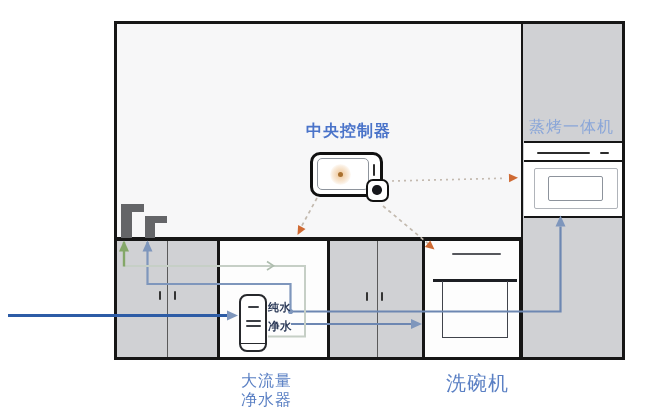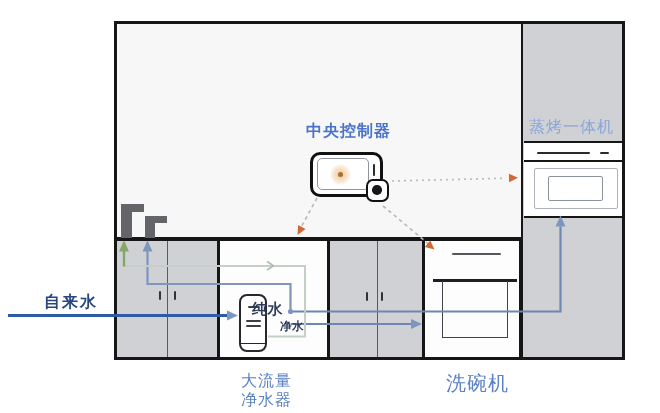--- a/index.html
+++ b/index.html
@@ -108,26 +108,25 @@
     <polygon points="0,0 -9,-4.2 -9,4.2" transform="translate(434.5,249.5) rotate(39.8)" style="fill:var(--orange-accent);"></polygon>
 
     <line x1="392" y1="181" x2="506" y2="178.2" style="stroke:#c4bab0;stroke-width:1.7;stroke-dasharray:2,4;"></line>
     <polygon points="0,0 -9,-4.2 -9,4.2" transform="translate(518,177.8) rotate(-1.5)" style="fill:var(--orange-accent);"></polygon>
   </svg>
 
   <div class="lbl" style="left:306px;top:121px;font-size:16px;font-weight:600;color:var(--label-blue);">中央控制器</div>
 
   <div class="lbl" style="left:529px;top:109px;font-size:16px;font-weight:500;color:var(--label-periwinkle);margin-top:8px;">蒸烤一体机</div>
 
-  <div class="lbl" style="left:44px;top:292px;font-size:16px;font-weight:700;color:var(--label-navy);letter-spacing:2px;">自来水</div>
 
   <div class="abs" style="left:241px;top:371px;line-height:19px;font-size:16px;font-weight:500;color:var(--label-purifier-blue);letter-spacing:1px;text-align:right;">
     <div>大流量</div>
     <div>净水器</div>
   </div>
 
   <div class="lbl" style="left:446px;top:370px;font-size:20px;font-weight:500;color:var(--label-purifier-blue);">洗碗机</div>
 
-  <div class="lbl" style="left:252px;top:300px;font-size:15px;font-weight:700;color:var(--small-label-navy);letter-spacing:0.5px;">纯水</div>
+  <div class="lbl" style="left:268px;top:300px;font-size:11px;font-weight:700;color:var(--small-label-navy);letter-spacing:0.5px;">纯水</div>
 
-  <div class="lbl" style="left:268px;top:319px;font-size:11.5px;font-weight:700;color:var(--small-label-navy);letter-spacing:0.5px;padding-left:12px;">净水</div>
+  <div class="lbl" style="left:268px;top:319px;font-size:11.5px;font-weight:700;color:var(--small-label-navy);letter-spacing:0.5px;">净水</div>
 
 </div>
 
 </body></html>

